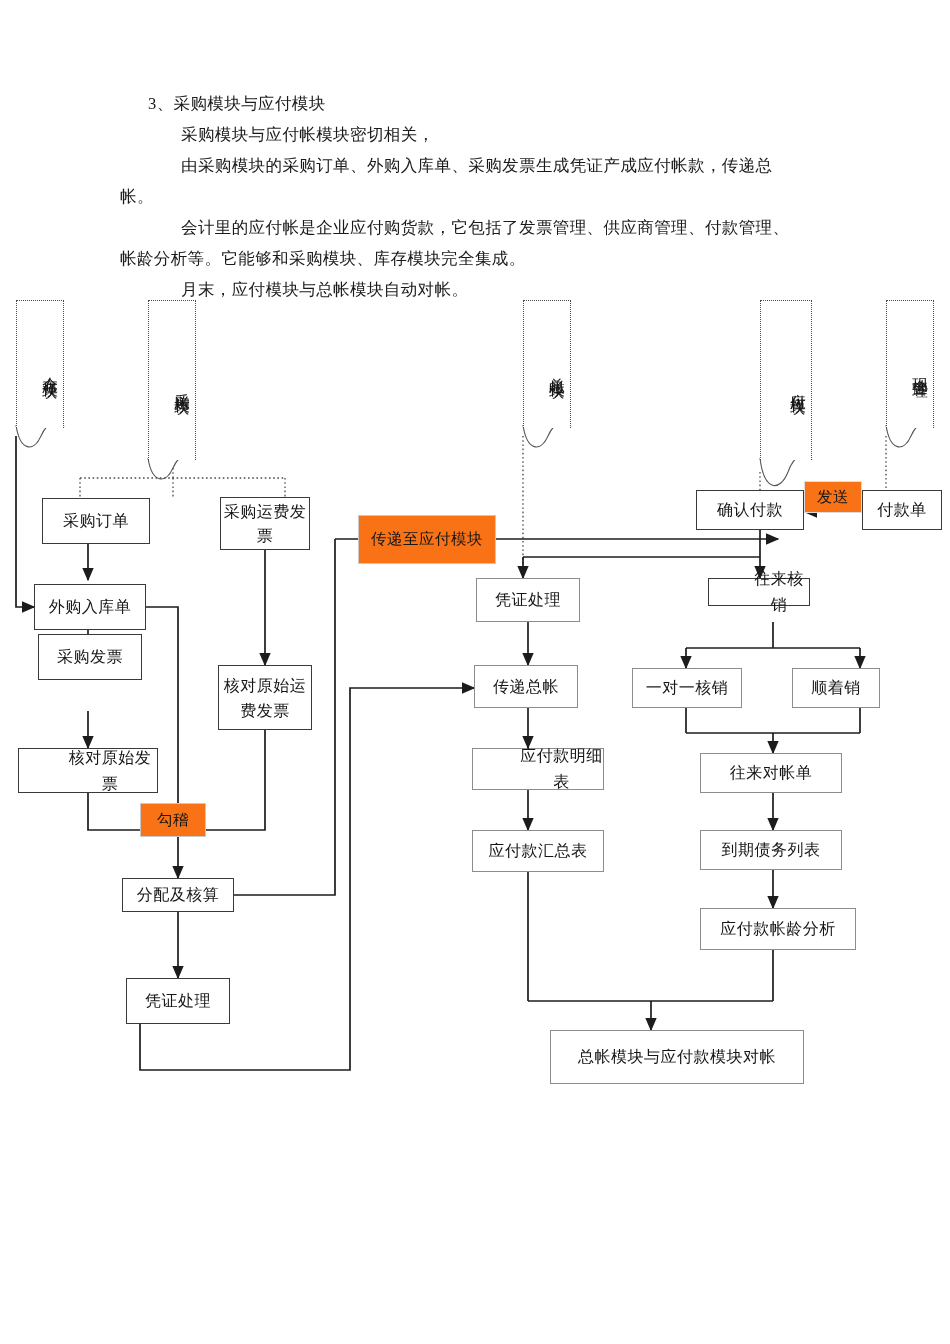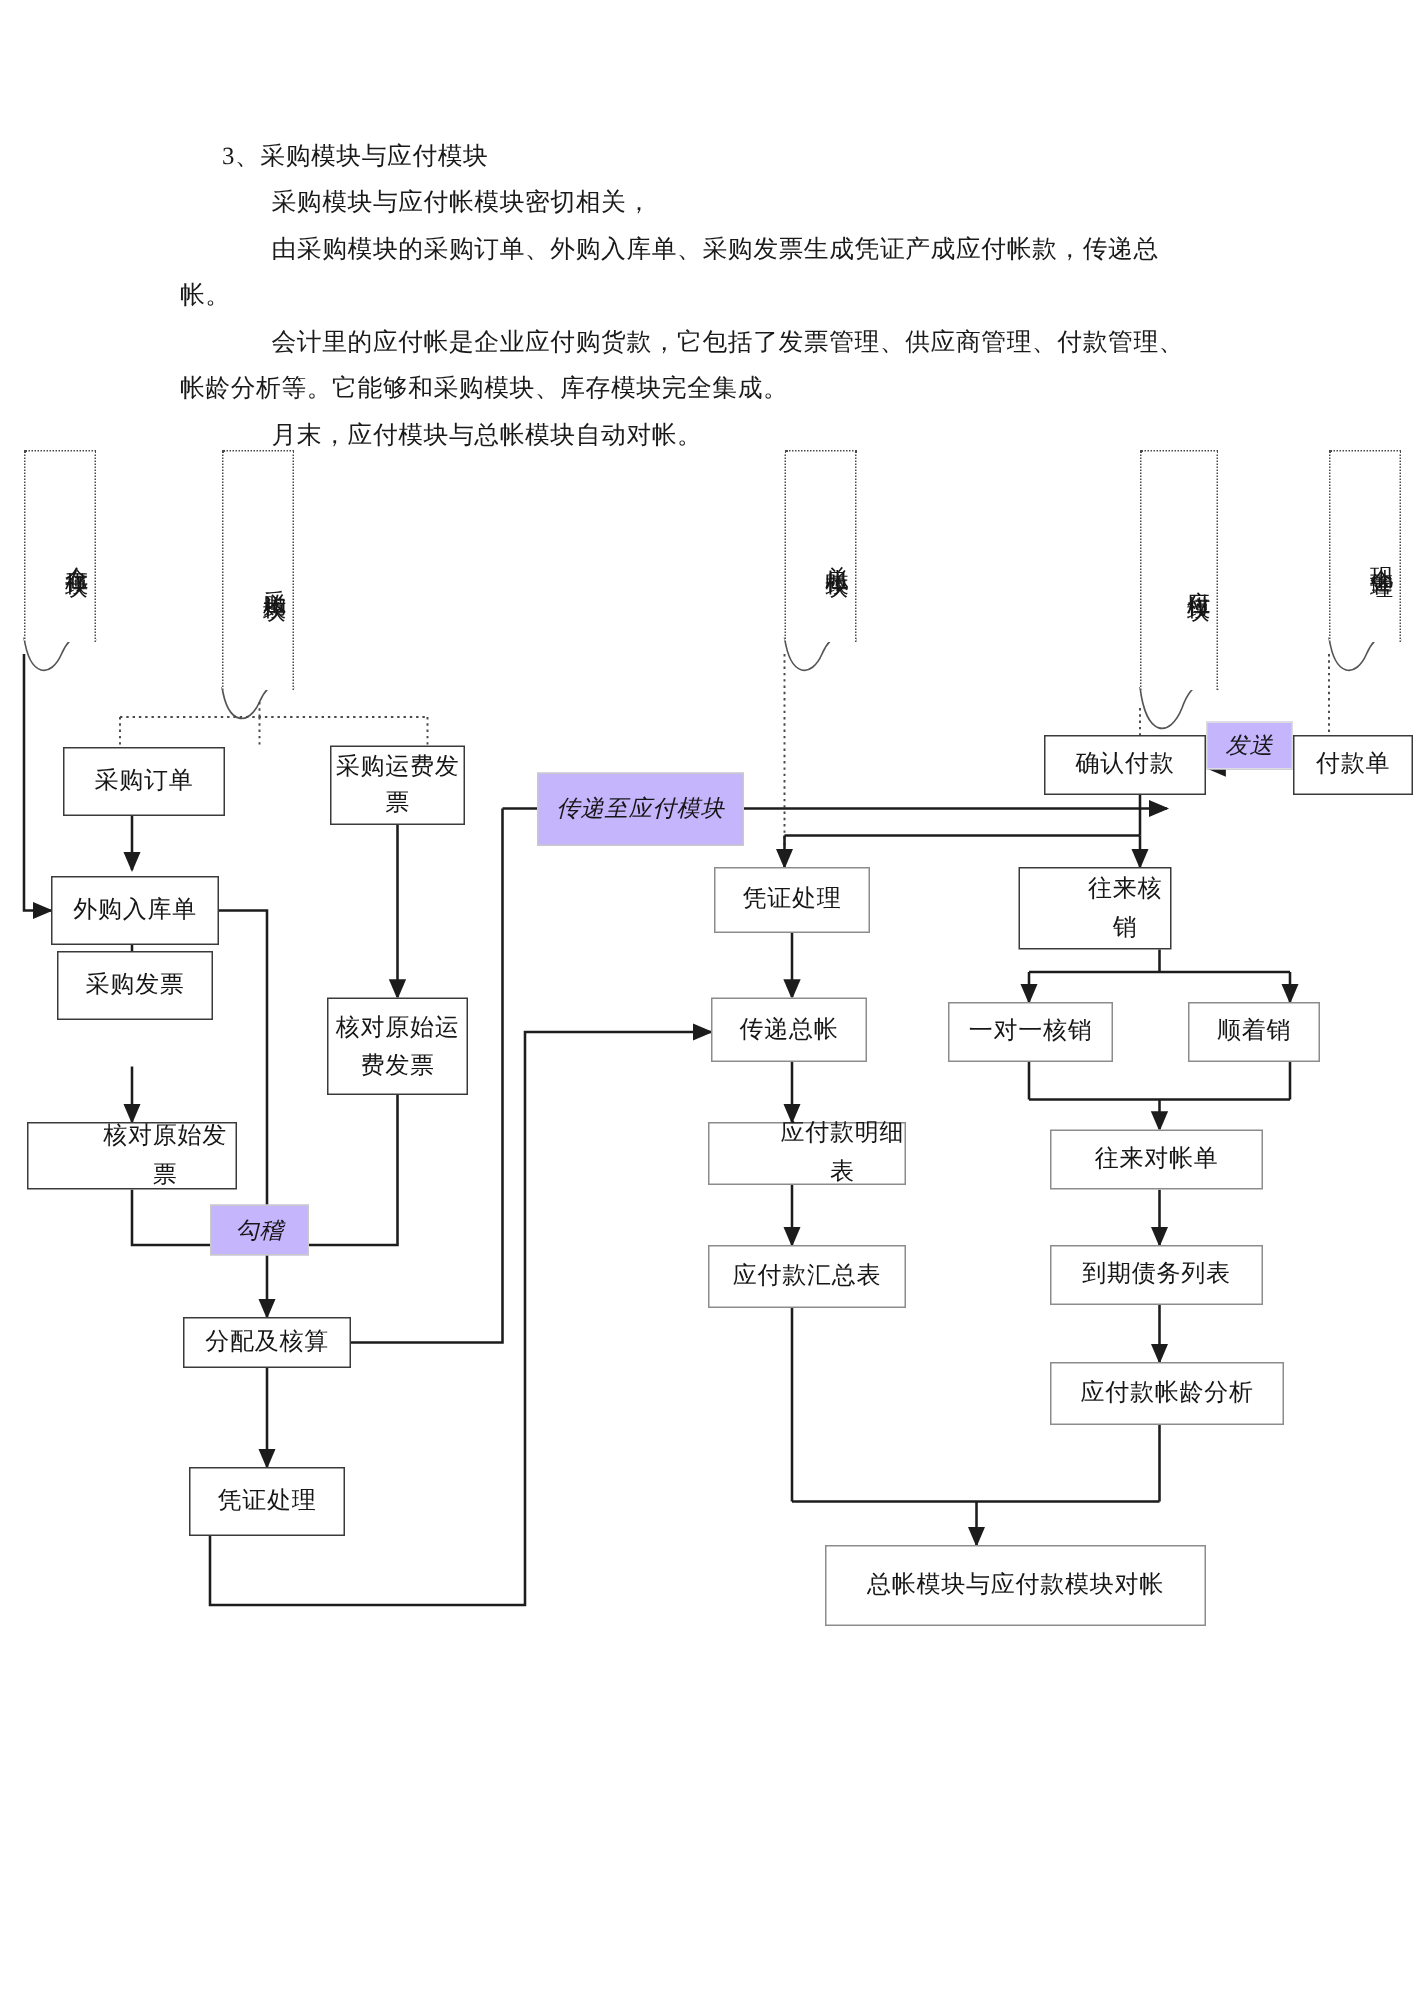--- a/index.html
+++ b/index.html
@@ -27,24 +27,24 @@
            border:1.3px solid #3a3a3a;display:flex;align-items:center;
            justify-content:center;text-align:center;font-size:16px;
            line-height:26px;color:#161616;letter-spacing:.5px;}
   .nodebox.thin{border:1px solid #8c8c8c;}
   .lanehead{position:absolute;box-sizing:border-box;
             border:1.2px dotted #4a4a4a;border-bottom:none;background:#fff;
             font-size:15.5px;line-height:25px;color:#161616;
             writing-mode:vertical-rl;text-orientation:upright;
             display:flex;align-items:flex-start;justify-content:center;
             padding-top:8px;letter-spacing:2px;}
-  .edgelabel{position:absolute;box-sizing:border-box;background:#c4b5fd;
+  .edgelabel{position:absolute;box-sizing:border-box;background:#f97316;
              border:1px solid #c9c9c9;display:flex;align-items:center;
              justify-content:center;font-size:15.5px;color:#161616;
-             letter-spacing:.5px;font-style:italic;}
+             letter-spacing:.5px;}
 </style>
 </head>
 <body>
 
 <div class="page">
 
   <div class="prose">
     <div class="para p-head">3、采购模块与应付模块</div>
     <div class="para p1">采购模块与应付帐模块密切相关，</div>
     <div class="para p2">由采购模块的采购订单、外购入库单、采购发票生成凭证产成应付帐款，传递总</div>
@@ -169,21 +169,21 @@
     <div class="nodebox thin" style="left:474px;top:665px;width:104px;height:43px;">传递总帐</div>
 
     <div class="nodebox thin" style="left:472px;top:748px;width:132px;height:42px;padding-left:47px;">应付款明细表</div>
 
     <div class="nodebox thin" style="left:472px;top:830px;width:132px;height:42px;">应付款汇总表</div>
 
     <div class="nodebox" style="left:696px;top:490px;width:108px;height:40px;">确认付款</div>
 
     <div class="nodebox" style="left:862px;top:490px;width:80px;height:40px;">付款单</div>
 
-    <div class="nodebox" style="left:679px;top:578px;width:102px;height:55px;padding-left:40px;">往来核销</div>
+    <div class="nodebox" style="left:708px;top:578px;width:102px;height:28px;padding-left:40px;">往来核销</div>
 
     <div class="nodebox thin" style="left:632px;top:668px;width:110px;height:40px;">一对一核销</div>
 
     <div class="nodebox thin" style="left:792px;top:668px;width:88px;height:40px;">顺着销</div>
 
     <div class="nodebox thin" style="left:700px;top:753px;width:142px;height:40px;">往来对帐单</div>
 
     <div class="nodebox thin" style="left:700px;top:830px;width:142px;height:40px;">到期债务列表</div>
 
     <div class="nodebox thin" style="left:700px;top:908px;width:156px;height:42px;">应付款帐龄分析</div>

